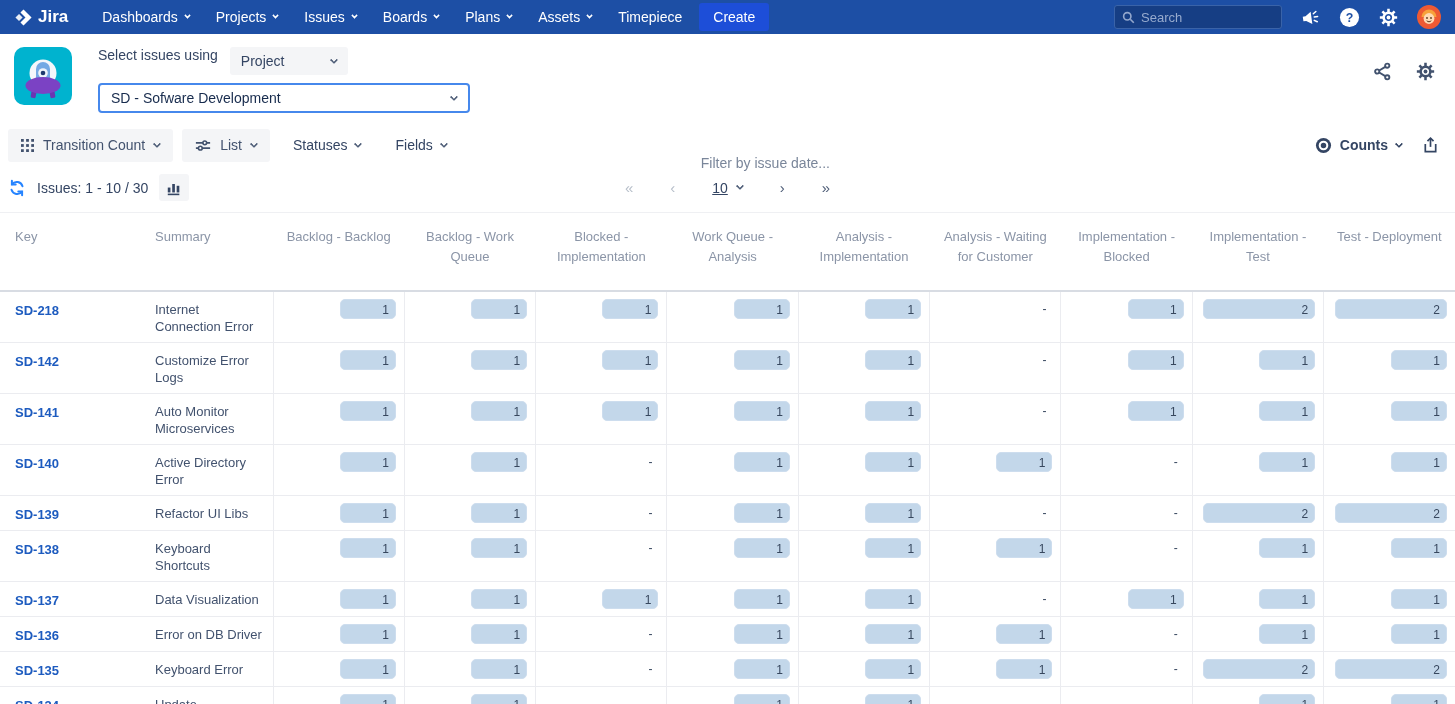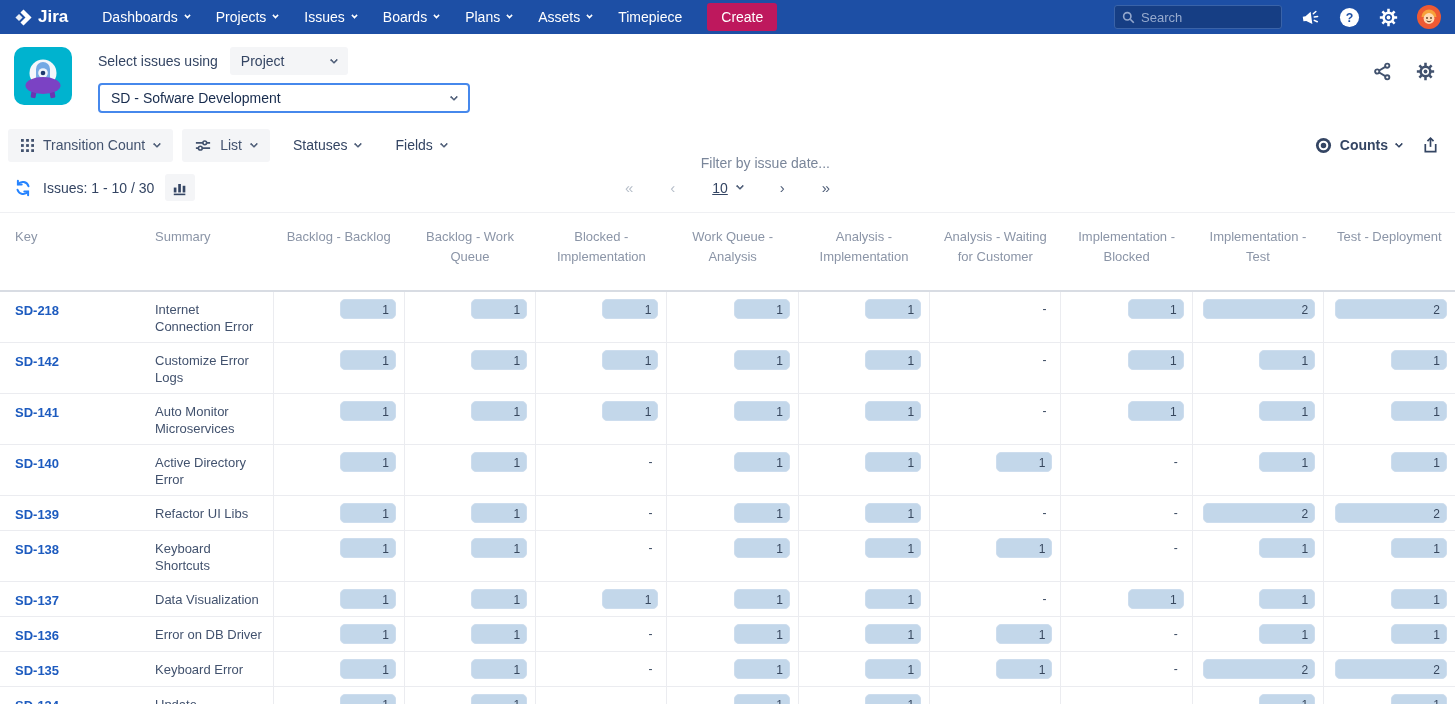--- a/index.html
+++ b/index.html
@@ -7,52 +7,52 @@
   body { font-family:"Liberation Sans", sans-serif; }
   .page { width:1455px; height:704px; overflow:hidden; background:#fff; position:relative; }
 
   
   .topnav { height:34px; background:#1d4fa5; display:flex; align-items:center; padding:0 14px; }
   .brand { display:flex; align-items:center; gap:5px; color:#fff; font-size:17px; font-weight:700; margin-right:34px; cursor:pointer; }
   .nav-items { display:flex; align-items:center; gap:26px; }
   .nav-item { display:flex; align-items:center; gap:7px; color:#fff; font-size:14px; text-decoration:none; cursor:pointer; white-space:nowrap; }
   .chev { display:inline-block; width:6px; height:6px; border-right:2px solid currentColor; border-bottom:2px solid currentColor; transform:rotate(45deg); margin-top:-3px; border-radius:1px; }
   .chev-sm { width:5px; height:5px; }
-  .create-btn { margin-left:25px; background:#be185d; color:#fff; border:none; border-radius:3px; font-size:14px; font-weight:500; padding:6px 14px; cursor:pointer; font-family:inherit; }
+  .create-btn { margin-left:17px; background:#1d4ed8; color:#fff; border:none; border-radius:3px; font-size:14px; font-weight:500; padding:6px 14px; cursor:pointer; font-family:inherit; }
   .nav-right { margin-left:auto; display:flex; align-items:center; gap:19px; }
   .searchbox { width:168px; height:24px; background:#163e84; border:1px solid #3a63a8; border-radius:3px; display:flex; align-items:center; padding:0 7px; gap:6px; }
   .searchbox input { flex:1; background:transparent; border:none; outline:none; color:#d7e0f2; font-size:13px; font-family:inherit; min-width:0; }
   .searchbox input::placeholder { color:#97abce; }
   .nav-icon { display:flex; align-items:center; justify-content:center; cursor:pointer; }
   .megaphone { transform:rotate(-8deg); }
 
   
   .report-header { display:flex; padding:13px 16px 10px 14px; gap:26px; position:relative; }
   .app-icon { width:58px; height:58px; flex:0 0 auto; }
   .sel-label { font-size:14px; color:#344563; }
-  .row1 { display:flex; align-items:center; gap:12px; }
+  .row1 { display:flex; gap:12px; }
   .mode-dd { background:#f4f5f7; border:none; border-radius:3px; height:28px; width:118px; display:flex; align-items:center; justify-content:space-between; padding:0 11px; font-size:14px; color:#344563; cursor:pointer; font-family:inherit; }
   .mode-dd .chev, .project-select .chev { color:#505f79; }
   .project-select { margin-top:8px; width:372px; height:30px; background:#fff; border:2px solid #4688ec; border-radius:4px; display:flex; align-items:center; justify-content:space-between; padding:0 11px; font-size:14px; color:#172b4d; cursor:pointer; font-family:inherit; }
   .header-actions { position:absolute; right:20px; top:28px; display:flex; gap:24px; color:#42526e; }
 
   
   .toolbar { display:flex; align-items:center; height:40px; padding:0 8px; margin-top:2px; }
   .tb-btn { display:flex; align-items:center; gap:9px; background:#f4f5f7; border:none; border-radius:3px; height:33px; padding:0 13px; font-size:14px; font-weight:500; color:#42526e; cursor:pointer; font-family:inherit; margin-right:9px; }
   .tb-plain { display:flex; align-items:center; gap:8px; background:transparent; border:none; height:33px; padding:0 14px; font-size:14px; font-weight:500; color:#344563; cursor:pointer; font-family:inherit; margin-right:6px; }
   .tb-plain .chev, .tb-btn .chev { color:#505f79; }
   .toolbar-center { flex:1; display:flex; justify-content:center; }
   .date-filter { width:380px; border:none; outline:none; font-size:14px; color:#172b4d; font-family:inherit;margin-top:35px; }
   .date-filter::placeholder { color:#7a869a; }
   .counts-btn { display:flex; align-items:center; gap:8px; background:transparent; border:none; font-size:14px; font-weight:600; color:#344563; cursor:pointer; font-family:inherit; }
   .counts-btn .icon { color:#344563; display:flex; }
   .export-btn { background:transparent; border:none; color:#344563; margin-left:20px; margin-right:8px; cursor:pointer; display:flex; }
 
   
-  .issues-bar { display:flex; align-items:center; padding:9px 14px 11px; border-bottom:1px solid #eff0f3; }
+  .issues-bar { display:flex; align-items:center; padding:9px 8px 11px; border-bottom:1px solid #eff0f3; }
   .issues-left { flex:1; display:flex; align-items:center; gap:11px; }
   .refresh-btn { background:none; border:none; cursor:pointer; display:flex; }
   .issues-count { font-size:14px; color:#344563; }
   .chart-btn { background:#f4f5f7; border:none; border-radius:3px; width:30px; height:27px; display:flex; align-items:center; justify-content:center; cursor:pointer; }
   .pagination { display:flex; align-items:center; gap:37px; font-size:14px; }
   .pg { background:none; border:none; font-size:15px; cursor:pointer; font-family:inherit; }
   .pg-disabled { color:#b7bfca; }
   .pg-active { color:#505f79; }
   .page-size { display:flex; align-items:center; gap:9px; color:#344563; background:none; border:none; font-size:14px; cursor:pointer; font-family:inherit;text-decoration:underline; }
   .page-size .chev { color:#505f79; }

